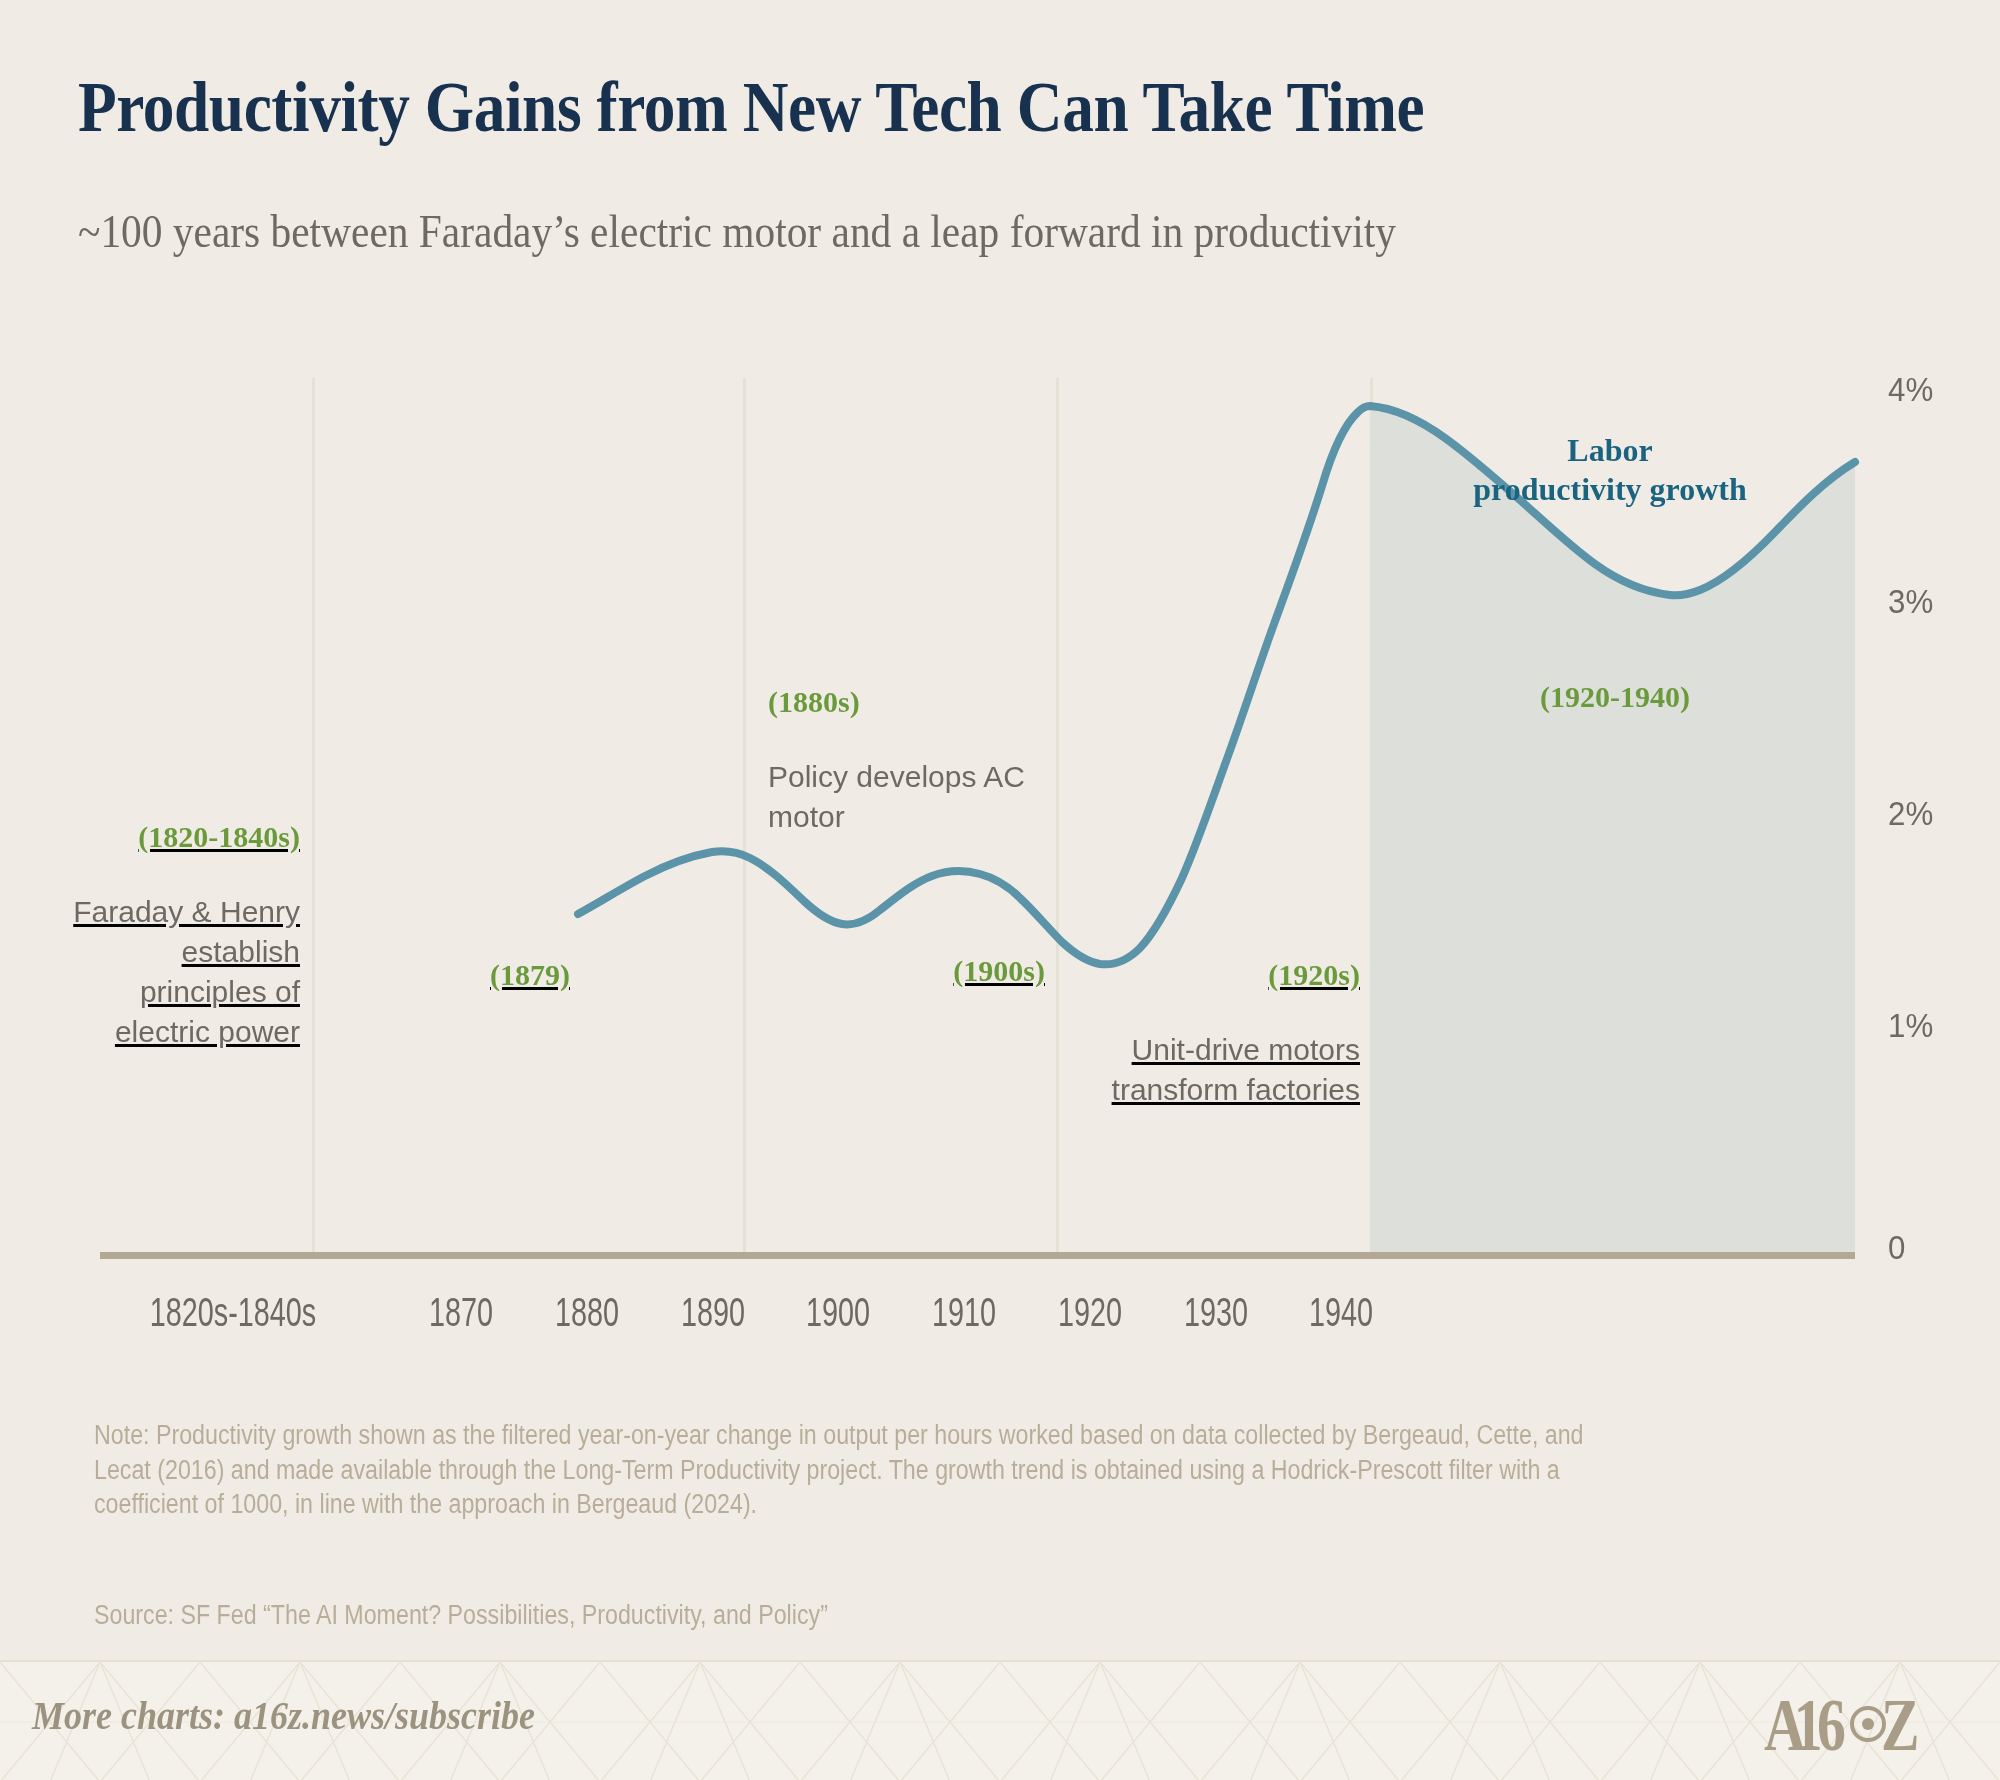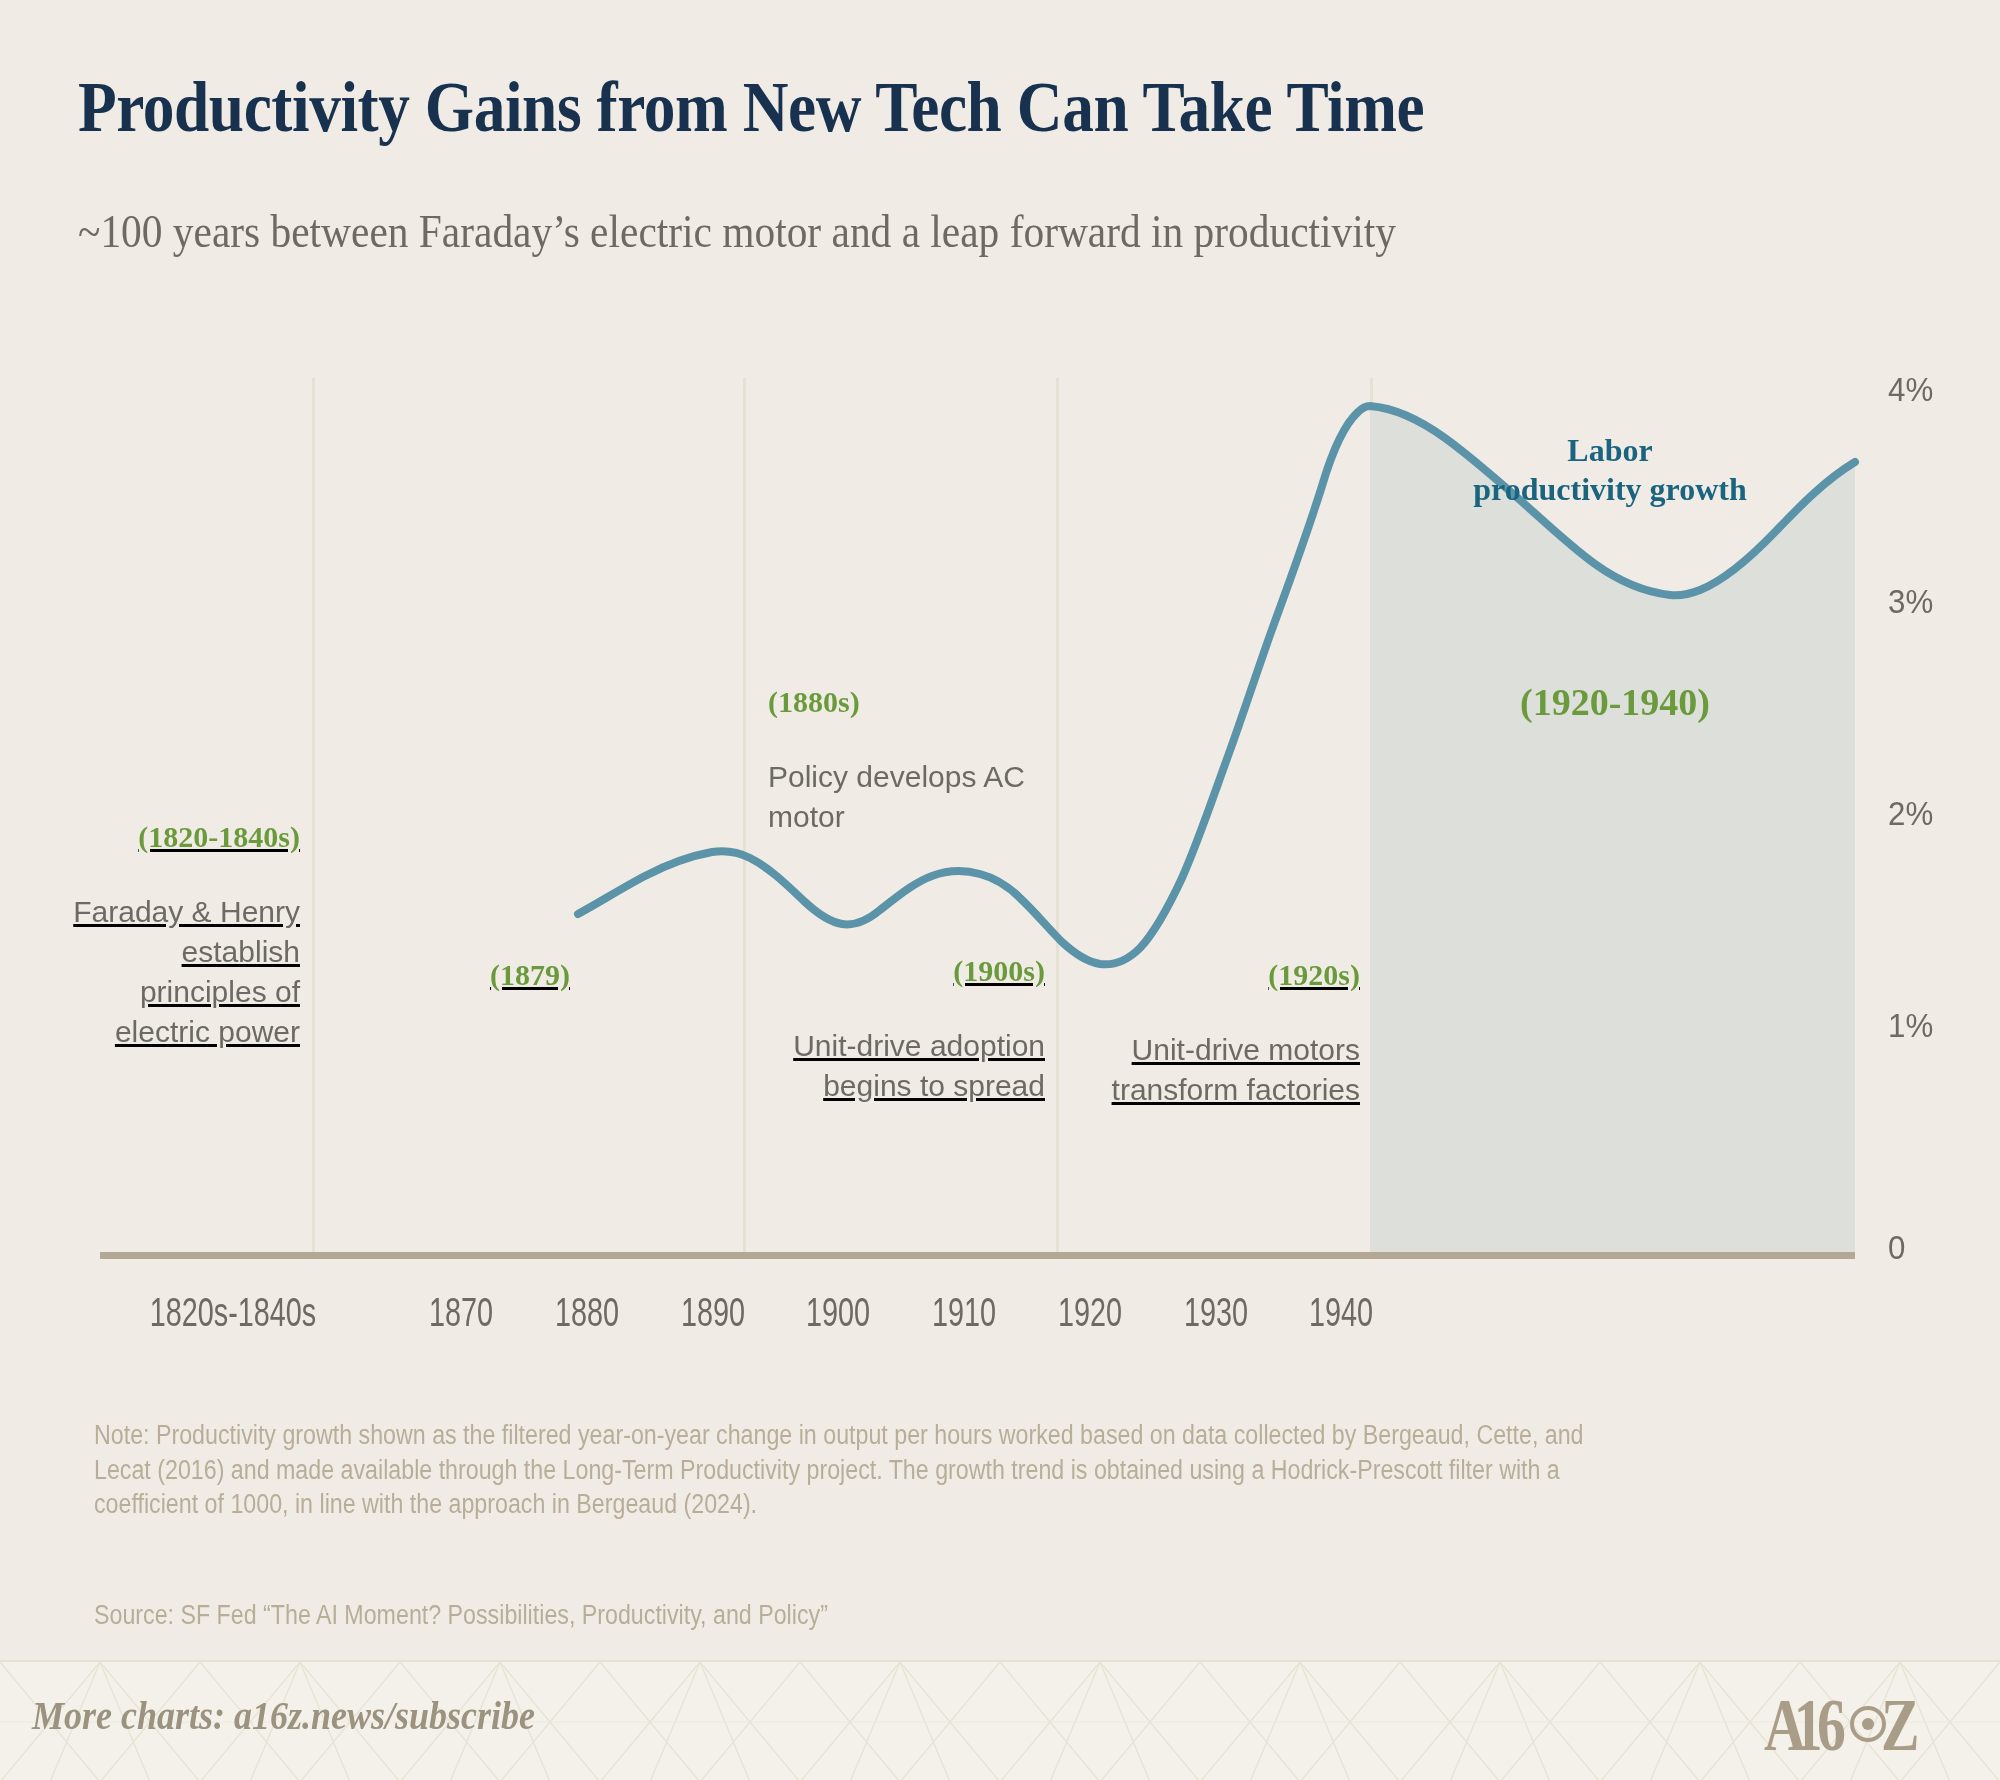--- a/index.html
+++ b/index.html
@@ -68,21 +68,21 @@
     line-height:1.22;
     color:#1b6480;
     margin-top:16px;
   }
 
   
   #era{
     position:absolute;left:1465px;top:680px;width:300px;
     text-align:center;
   }
-  #era .yr{font-family:"Liberation Serif", serif;font-weight:bold;font-size:38px;color:#6b9a3d;margin-bottom:28px;}
+  #era .yr{font-family:"Liberation Serif", serif;font-weight:bold;font-size:30px;color:#6b9a3d;margin-bottom:28px;}
   #era .txt{font-size:30px;line-height:1.33;color:#6d6a63;}
 
   
   .ylab{
     position:absolute;left:1888px;
     font-size:34px;color:#6f6a61;
     font-family:"Liberation Sans", sans-serif;
     transform:scaleX(0.92);transform-origin:left center;
   }
   #xaxis-line{
@@ -194,21 +194,20 @@
   <div class="yr">(1879)</div>
 </div>
 
 <div class="anno la" style="left:768px;top:685px;width:260px;">
   <div class="yr">(1880s)</div>
   <div class="txt">Policy develops AC motor</div>
 </div>
 
 <div class="anno ra" style="left:790px;top:954px;width:255px;">
   <div class="yr">(1900s)</div>
-  <div class="txt">Unit-drive adoption begins to spread</div>
 </div>
 
 <div class="anno ra" style="left:1110px;top:958px;width:250px;">
   <div class="yr">(1920s)</div>
   <div class="txt">Unit-drive motors transform factories</div>
 </div>
 
 <div id="era">
   <div class="yr">(1920-1940)</div>
 </div>

